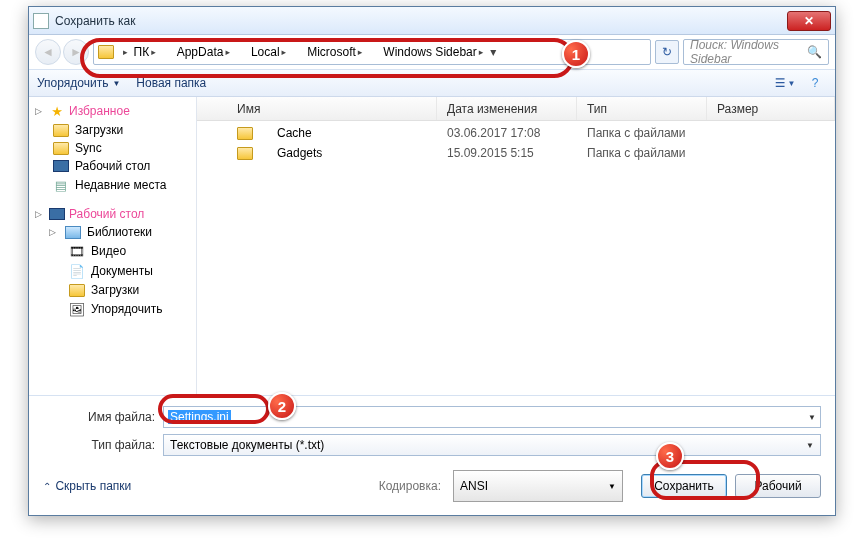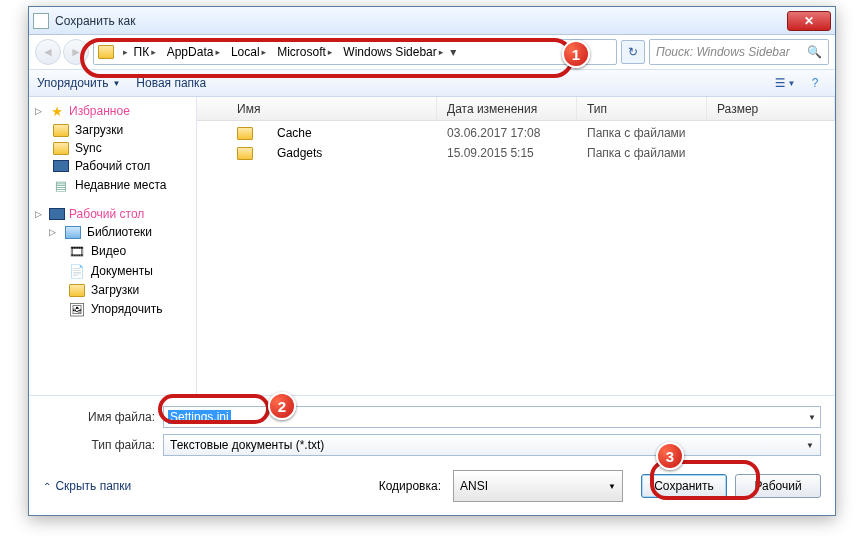--- a/index.html
+++ b/index.html
@@ -8,27 +8,27 @@
 .titlebar { height: 28px; background: linear-gradient(#f4f9ff,#dbe9fb); border-bottom: 1px solid #b6c8e0; display: flex; align-items: center; padding: 0 4px; }
 .titlebar .appicon { width: 16px; height: 16px; margin-right: 6px; background: #fff; border: 1px solid #8aa; display: inline-block; }
 .titlebar .title { color: #234; }
 .titlebar .spacer { flex: 1; }
 .closebtn { width: 44px; height: 20px; background: linear-gradient(#e57373,#c22); border: 1px solid #8a1a1a; border-radius: 3px; color: #fff; text-align: center; line-height: 18px; font-weight: bold; cursor: pointer; }
 .navrow { height: 34px; display: flex; align-items: center; padding: 2px 6px; gap: 4px; }
 .navbtns { display: flex; gap: 2px; }
 .navcircle { width: 26px; height: 26px; border-radius: 50%; background: linear-gradient(#f0f4fa,#d0dceb); border: 1px solid #9fb5d0; display: flex; align-items: center; justify-content: center; color: #888; opacity: .5; }
 .addrwrap { flex: 1; position: relative; height: 26px; border: 1px solid #a8bdd6; background: #fff; border-radius: 2px; display: flex; align-items: center; padding: 0 4px; }
 .annot-oval { position: absolute; border: 4px solid #c91818; border-radius: 24px; pointer-events: none; }
-.crumbs { display: flex; align-items: center; gap: 5px; overflow: hidden; }
+.crumbs { display: flex; align-items: center; gap: 15px; overflow: hidden; }
 .crumb { display: flex; align-items: center; padding: 0 3px; height: 22px; cursor: pointer; }
 .crumb .arr { margin-left: 2px; color: #444; font-size: 9px; }
 .foldericon { width: 16px; height: 14px; background: linear-gradient(#ffe9a8,#f6c639); border: 1px solid #c59a1e; border-radius: 1px; display: inline-block; }
 .addrdrop { color: #444; padding: 0 4px; cursor: pointer; }
 .refreshbtn { width: 24px; height: 24px; border: 1px solid #a8bdd6; background: #eef4fc; display: flex; align-items: center; justify-content: center; color: #2c5aa0; cursor: pointer; border-radius: 2px; }
-.searchbox { width: 180px; height: 26px; border: 1px solid #a8bdd6; background: #fff; border-radius: 2px; display: flex; align-items: center; padding: 0 6px; color: #888; font-style: italic; }
+.searchbox { width: 146px; height: 26px; border: 1px solid #a8bdd6; background: #fff; border-radius: 2px; display: flex; align-items: center; padding: 0 6px; color: #888; font-style: italic; }
 .searchbox .sicon { margin-left: auto; color: #4a7ac0; font-style: normal; }
 .toolbar { height: 28px; background: linear-gradient(#f9fcff,#e7effa); border-top: 1px solid #d6e2f2; border-bottom: 1px solid #cdd9eb; display: flex; align-items: center; padding: 0 8px; gap: 16px; }
 .tb-item { color: #1a3a6e; cursor: pointer; display: flex; align-items: center; gap: 4px; }
 .tb-item .dd { font-size: 8px; color: #1a3a6e; }
 .tb-right { margin-left: auto; display: flex; gap: 6px; }
 .tb-ibtn { width: 24px; height: 22px; border: 1px solid transparent; display: flex; align-items: center; justify-content: center; color: #2c5aa0; cursor: pointer; border-radius: 2px; }
 .body { display: flex; height: 298px; }
 .sidebar { width: 168px; border-right: 1px solid #e0e6ef; padding: 4px 2px; overflow: hidden; }
 .sb-group { margin-bottom: 10px; }
 .sb-head { display: flex; align-items: center; gap: 4px; padding: 2px 4px; cursor: pointer; }
@@ -57,21 +57,21 @@
 .flabel { width: 120px; text-align: right; padding-right: 8px; color: #333; }
 .finput { flex: 1; height: 22px; border: 1px solid #a8bdd6; background: #fff; padding: 0 4px; display: flex; align-items: center; }
 .finput .sel { background: #3399ff; color: #fff; padding: 0 2px; }
 .finput .dd { margin-left: auto; font-size: 8px; color: #333; cursor: pointer; }
 .fselect { flex: 1; height: 22px; border: 1px solid #a8bdd6; background: linear-gradient(#fff,#eef2f8); padding: 0 6px; display: flex; align-items: center; cursor: pointer; }
 .fselect .dd { margin-left: auto; font-size: 8px; color: #333; }
 .actionrow { display: flex; align-items: center; margin-top: 14px; gap: 8px; }
 .hidef { color: #1a3a6e; cursor: pointer; display: flex; align-items: center; gap: 4px; }
 .hidef .ar { font-size: 10px; }
 .actionrow .sp { flex: 1; }
-.enclabel { color: #000000; margin-right: 4px; }
+.enclabel { color: #737373; margin-right: 4px; }
 .encsel { width: 170px; height: 22px; border: 1px solid #a0a0a0; background: linear-gradient(#fff,#e6e6e6); padding: 15px 6px; display: flex; align-items: center; cursor: pointer; margin-right: 10px; }
 .encsel .dd { margin-left: auto; font-size: 8px; }
 .btn { width: 86px; height: 24px; border: 1px solid #8a9db5; background: linear-gradient(#fdfdfd,#e4e9f0); border-radius: 3px; cursor: pointer; display: flex; align-items: center; justify-content: center; }
 .btn.primary { border-color: #3c7fb1; box-shadow: inset 0 0 0 1px #a8d8ff; }
 .badge { position: absolute; width: 28px; height: 28px; border-radius: 50%; background: radial-gradient(circle at 30% 30%, #ff6b4a, #c91818); border: 2px solid #fff; box-shadow: 0 1px 3px rgba(0,0,0,.5); color: #fff; font-weight: bold; font-size: 15px; display: flex; align-items: center; justify-content: center; pointer-events: none; z-index: 10; }
 </style>
 </head>
 <body>
 
 <div class="window">

